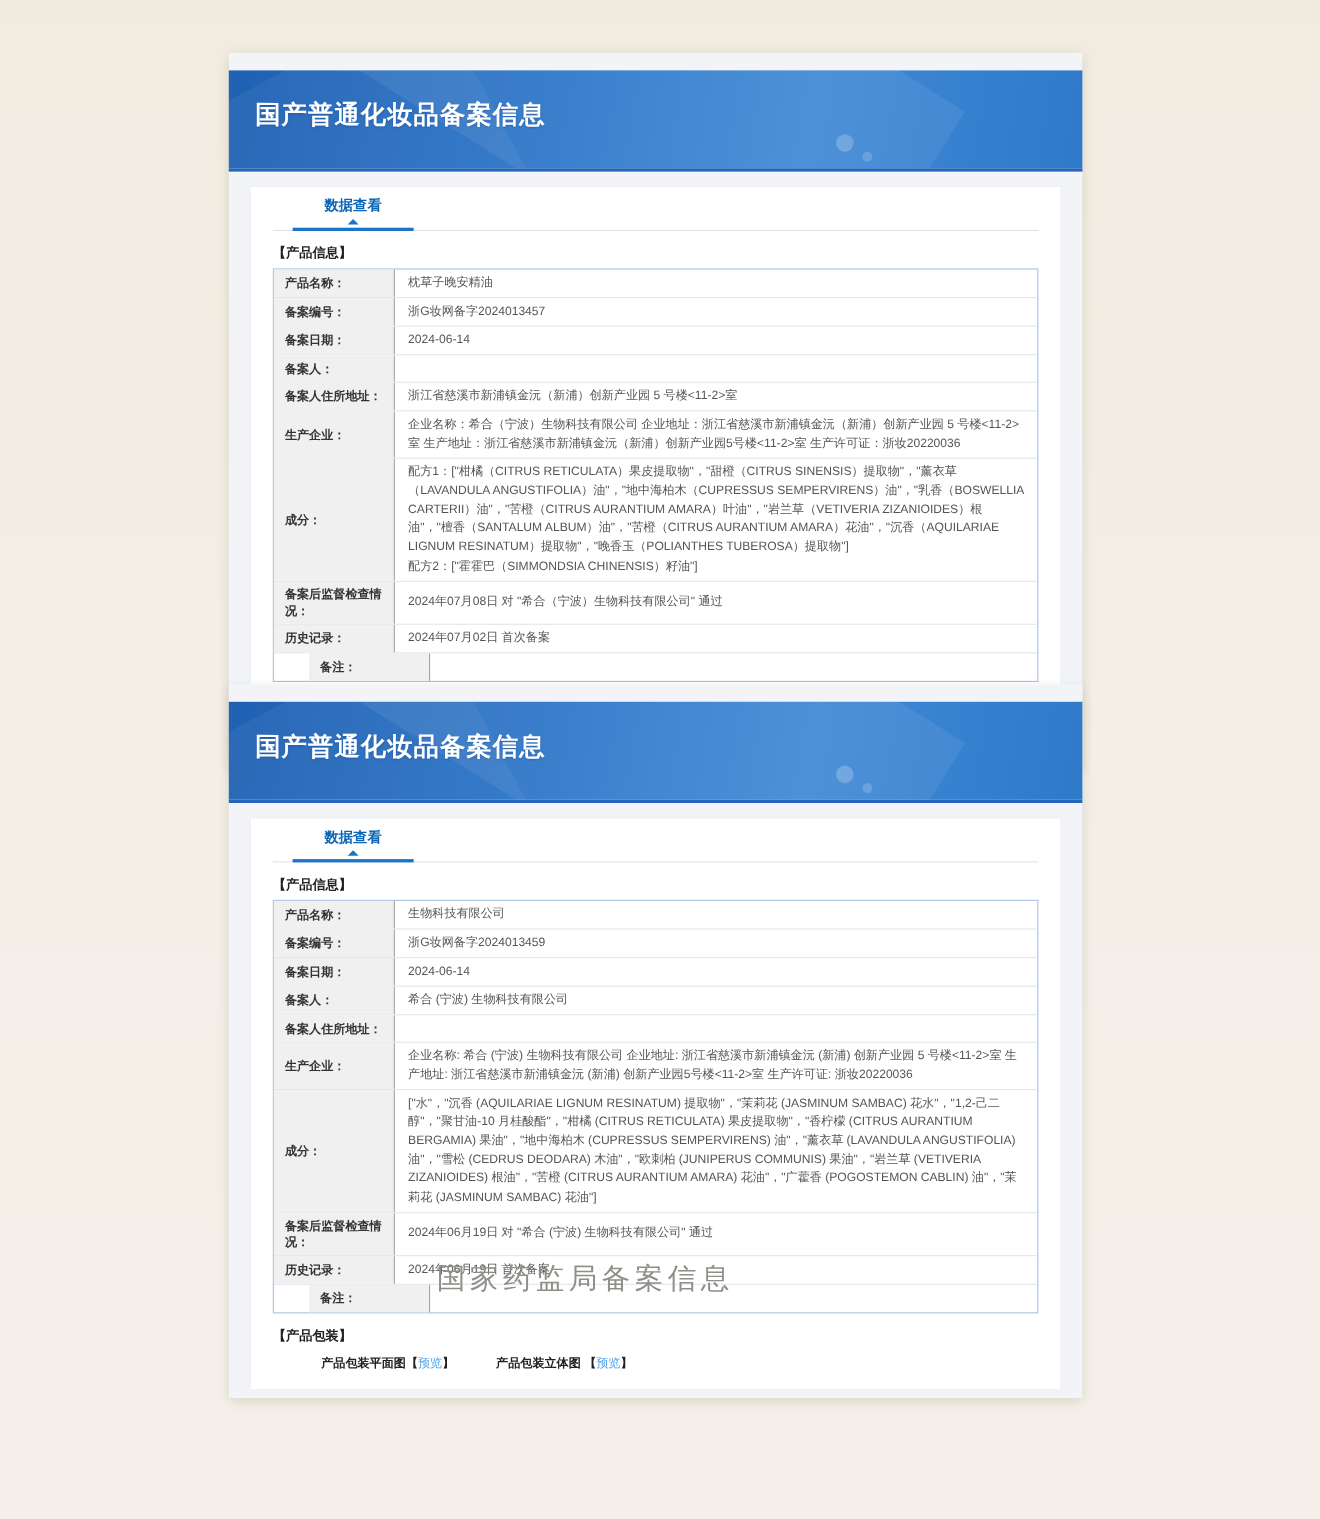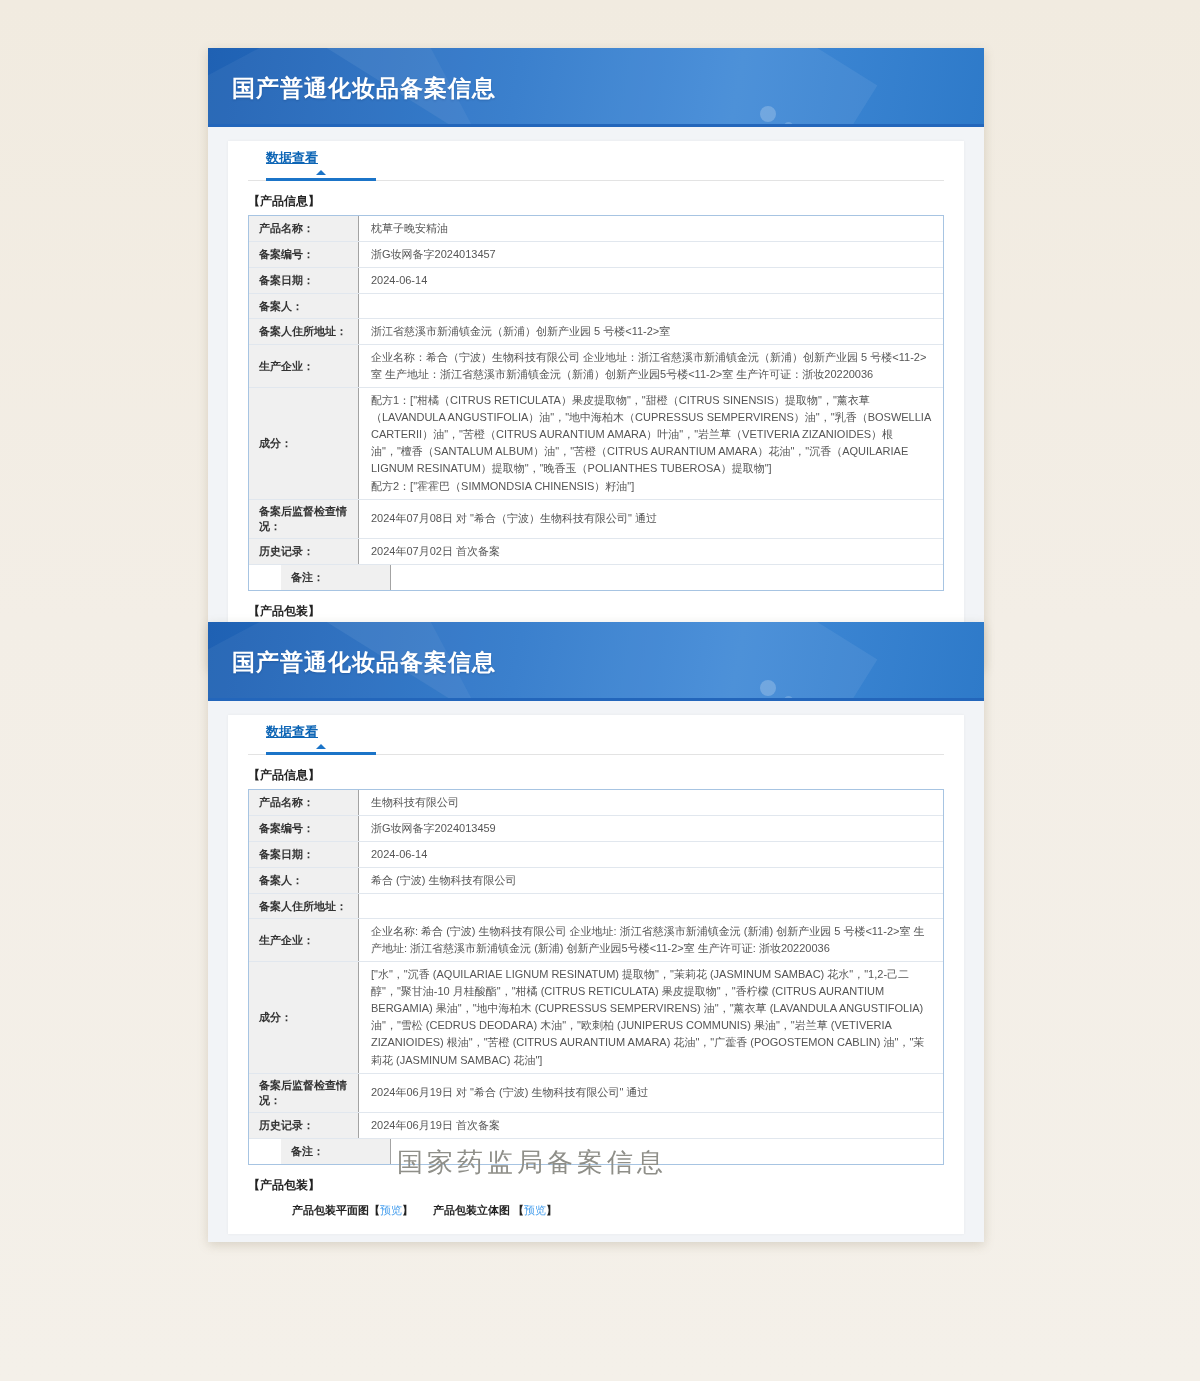--- a/index.html
+++ b/index.html
@@ -13,23 +13,24 @@
     background: linear-gradient(180deg, #f1ebe0 0%, #f3eee6 45%, #f4f0e9 100%);
   }
   .panel {
     position:absolute; left:208px; width:776px;
     box-shadow:0 3px 10px rgba(120,100,70,.22);
     background:#f2f4f7;
   }
   .panel-1 { top:48px; }
   .panel-2 { top:622px; }
   .panel-header {
-    position:relative; height:79px; overflow:hidden;
+    position:relative; height:92px; overflow:hidden;
     background: linear-gradient(100deg, #1f61b3 0%, #2d77ca 40%, #4089d6 68%, #2e7ac9 100%);
     border-bottom:3px solid #2366bb;
+    margin-top:16px;
   }
   .decor-band-a {
     position:absolute; width:520px; height:260px; left:120px; top:-120px;
     background:rgba(255,255,255,.07); transform:rotate(32deg);
   }
   .decor-band-b {
     position:absolute; width:420px; height:300px; left:-140px; top:10px;
     background:rgba(255,255,255,.05); transform:rotate(-28deg);
   }
   .decor-dot-a {
@@ -47,25 +48,24 @@
   }
   .panel-body { padding:14px 20px 8px; }
   .card { background:#ffffff; padding:0 20px 14px; box-shadow:0 0 3px rgba(0,0,0,.05); }
 
   .tab-bar { position:relative; height:40px; }
   .tab-bar::after {
     content:""; position:absolute; left:0; right:0; bottom:0;
     height:1px; background:#e3e3e3;
   }
   .tab {
-    position:absolute; left:18px; bottom:0; width:110px; text-align:left;
+    position:absolute; left:18px; bottom:0; width:110px; text-align:center;
     font-size:13px; font-weight:bold; color:#0d65b5;
     padding:0 0 11px; border-bottom:3px solid #1b74c8; z-index:2;
     cursor:pointer;
-    text-decoration:underline;
   }
   .tab::before {
     content:""; position:absolute; left:50%; bottom:3px; margin-left:-5px;
     border-left:5px solid transparent; border-right:5px solid transparent;
     border-bottom:5px solid #1b74c8;
   }
 
   .section-title { font-size:12px; font-weight:bold; color:#222222; margin:12px 0 5px;font-family:Liberation Serif, serif; }
 
   .info-table { border:1px solid #a7c4e2; background:#ffffff; }
@@ -74,21 +74,21 @@
   .cell-label {
     flex:0 0 110px; width:110px; background:#f0f0f0; border-right:1px solid #a3a3a3;
     padding:4px 10px; font-size:11px; font-weight:bold; color:#333333;
     display:flex; align-items:center;
   }
   .cell-value {
     flex:1; padding:4px 12px; font-size:11px; color:#555555; line-height:1.55;
     display:flex; align-items:center; white-space:pre-wrap; word-break:break-word;
   }
 
-  .packaging-links { margin:9px 0 2px 44px; display:flex; gap:20px; font-size:11px; }
+  .packaging-links { margin:9px 0 2px 44px; display:flex; gap:38px; font-size:11px; }
   .pkg-group { font-weight:bold; color:#222222; }
   .preview-link { color:#4ba1ee; font-weight:normal; cursor:pointer; }
 
   .caption {
     position:absolute; top:1145px; left:0; width:1064px; text-align:center;
     font-size:26px; color:#8f8f89; letter-spacing:4px;
   }
 </style>
 </head>
 <body>

